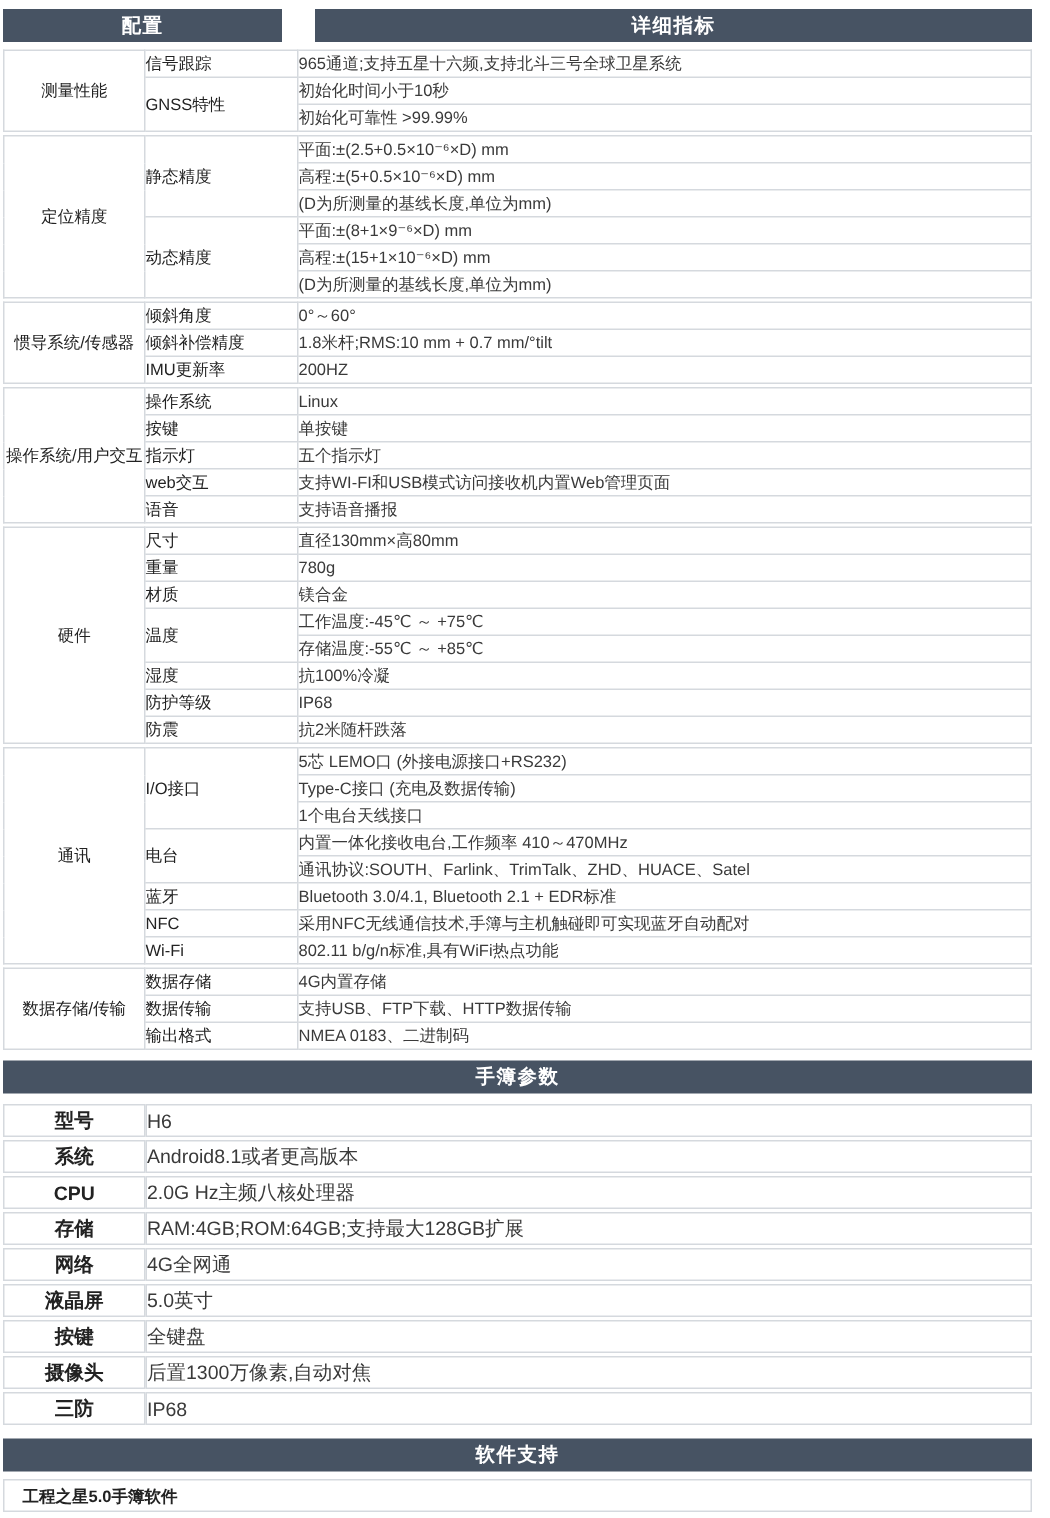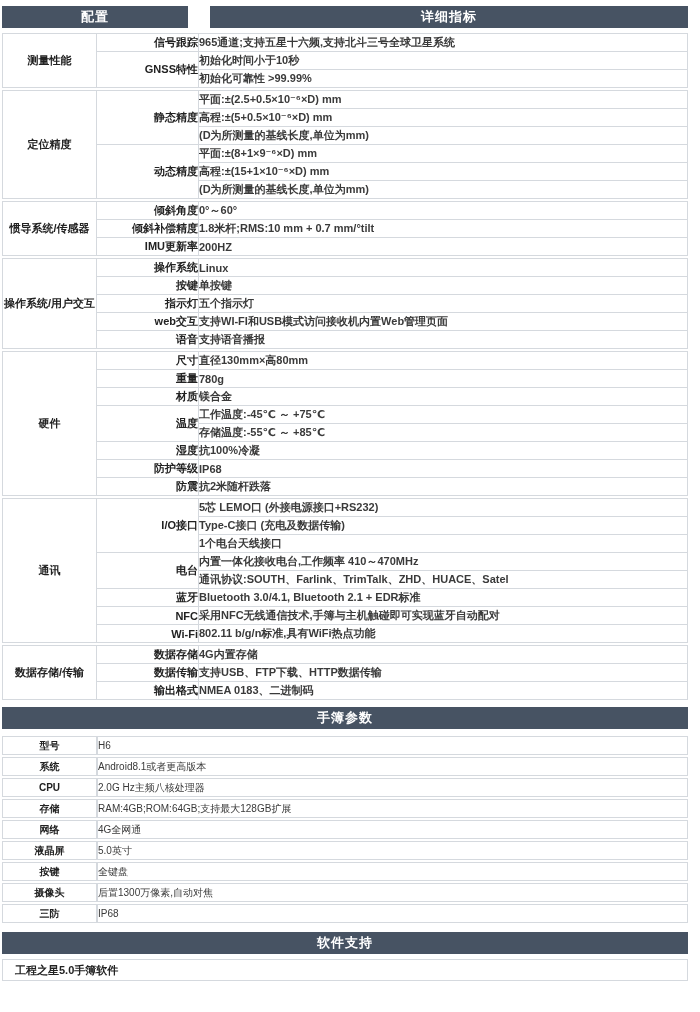--- a/index.html
+++ b/index.html
@@ -23,31 +23,31 @@
 
   
   table.spec{
     width:100%;border-collapse:collapse;table-layout:fixed;
     margin-bottom:2px;background:#fff;
   }
   table.spec td{
     border:1px solid #d5d9de;font-size:11px;height:17px;
     padding:0;vertical-align:middle;white-space:nowrap;overflow:hidden;
   }
-  td.cat{width:93px;font-weight:bold;text-align:center;color:#222;}
-  td.sub{width:101px;font-weight:bold;text-align:right;color:#222;}
-  td.val{padding:0 6px 0 11px;color:#3a3a3a;font-weight:bold;}
+  td.cat{width:93px;font-weight:normal;text-align:center;color:#222;}
+  td.sub{width:101px;font-weight:normal;text-align:left;color:#222;}
+  td.val{padding:0 6px 0 11px;color:#3a3a3a;}
 
   
   table.hand{
     width:100%;border-collapse:separate;border-spacing:0 2px;
     table-layout:fixed;margin-top:2px;
   }
   table.hand td{
-    border:1px solid #d5d9de;font-size:10px;height:15px;
+    border:1px solid #d5d9de;font-size:13px;height:15px;
     padding:1px 0;vertical-align:middle;white-space:nowrap;overflow:hidden;
   }
   td.hlabel{width:93px;font-weight:bold;text-align:center;color:#222;}
   td.hval{border-left:none;padding-left:33px;color:#3a3a3a;}
 
   
   .software-row{
     border:1px solid #d5d9de;height:20px;margin-top:4px;
     display:flex;align-items:center;padding-left:12px;
     font-size:11px;font-weight:bold;color:#222;

